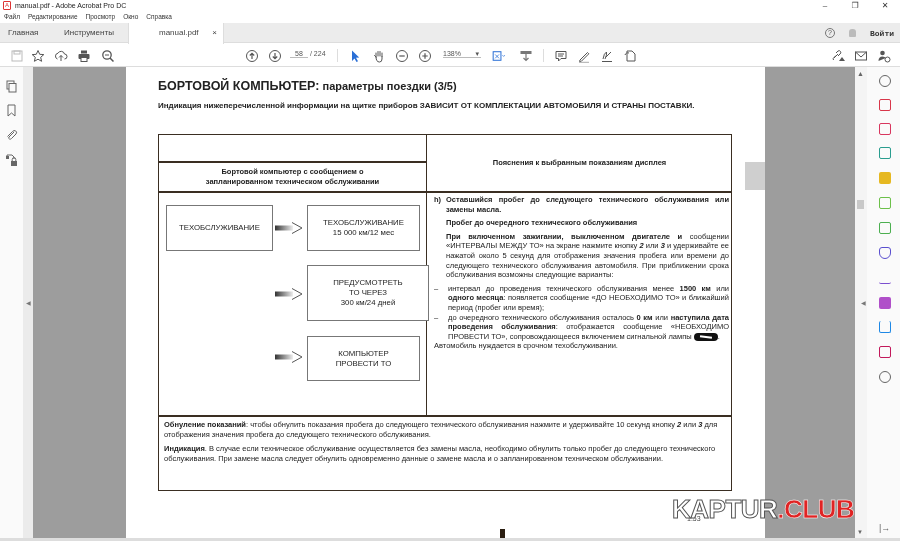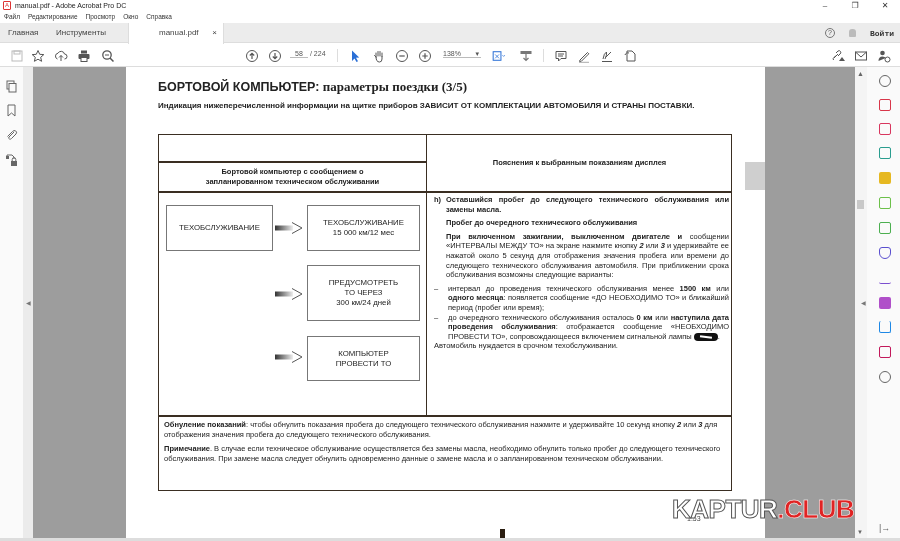--- a/index.html
+++ b/index.html
@@ -7,21 +7,21 @@
 .titlebar{position:absolute;left:0;top:0;width:900px;height:11px;background:#fff;font-size:7px;line-height:11px;}
 .titlebar .ico{position:absolute;left:3px;top:1px;width:8px;height:9px;border:1px solid #d33;border-radius:1px;color:#d33;font-size:6px;line-height:7px;text-align:center;}
 .titlebar .ttl{position:absolute;left:15px;top:0;}
 .winbtns{position:absolute;right:0;top:0;height:11px;display:flex;}
 .winbtns span{width:30px;text-align:center;font-size:8px;color:#333;}
 .menubar{position:absolute;left:0;top:11px;width:900px;height:12px;font-size:6.5px;line-height:12px;display:flex;padding-left:4px;}
 .menubar span{margin-right:8px;color:#333;}
 .tabbar{position:absolute;left:0;top:23px;width:900px;height:20px;background:#ececec;border-bottom:1px solid #ddd;}
 .tab{position:absolute;top:0;height:20px;font-size:8px;line-height:20px;color:#444;}
 .tab.home{left:8px;}
-.tab.tools{left:56px;}
+.tab.tools{left:64px;}
 .tab.doc{left:128px;width:96px;background:#fff;border-left:1px solid #ddd;border-right:1px solid #ddd;height:21px;padding-left:30px;}
 .tab.doc .x{position:absolute;right:6px;top:0;font-size:8px;color:#444;}
 .tabright{position:absolute;right:6px;top:0;height:20px;display:flex;align-items:center;gap:14px;font-size:8px;}
 .tabright .help{width:10px;height:10px;border:1px solid #777;border-radius:50%;font-size:7px;line-height:8px;text-align:center;color:#555;}
 .tabright .bell{width:7px;height:8px;background:#bbb;border-radius:3px 3px 1px 1px;}
 .tabright .login{font-weight:bold;color:#333;font-family:Liberation Mono, monospace;}
 .toolbar{position:absolute;left:0;top:44px;width:900px;height:23px;background:#fff;border-bottom:1px solid #ddd;}
 .tb{position:absolute;top:4px;width:15px;height:15px;display:flex;align-items:center;justify-content:center;color:#555;font-size:12px;}
 .tb svg{width:14px;height:14px;}
 .pagenum{position:absolute;left:290px;top:6px;font-size:7px;color:#555;}
@@ -38,21 +38,21 @@
 .scroll .up{position:absolute;left:2px;top:3px;font-size:7px;color:#666;}
 .scroll .thumb{position:absolute;left:2px;top:133px;width:7px;height:9px;background:#c8c8c8;}
 .scroll .dn{position:absolute;left:2px;top:462px;font-size:6px;color:#666;}
 .leftthumb{position:absolute;left:745px;top:162px;width:20px;height:28px;background:#cfcfcf;}
 .rightpanel{position:absolute;left:867px;top:67px;width:33px;height:474px;background:#fafafa;}
 .rightpanel .ric{position:absolute;left:12px;width:12px;height:12px;border-radius:2px;}
 .rightpanel .collapse{position:absolute;left:-6px;top:232px;font-size:6px;color:#777;}
 .rightpanel .exp{position:absolute;left:12px;top:456px;font-size:9px;color:#666;}
 
 .h1{position:absolute;left:158px;top:79px;font-size:12.5px;font-weight:bold;color:#222;}
-.h1 .sub{font-size:13px;font-family:Liberation Serif, serif;}
+.h1 .sub{font-size:11px;}
 .intro{position:absolute;left:158px;top:101px;width:575px;font-size:8px;font-weight:bold;line-height:10px;text-align:justify;}
 .table{position:absolute;left:158px;top:134px;width:574px;height:357px;border:1.5px solid #3a2e22;}
 .vline{position:absolute;left:267px;top:0;width:1px;height:281px;background:#3a2e22;}
 .hline{position:absolute;background:#3a2e22;height:1px;}
 .cell-a{position:absolute;left:0;top:0;width:267px;height:26px;font-size:7.5px;text-align:center;font-weight:bold;line-height:9.5px;padding-top:4px;}
 .cell-b{position:absolute;left:0;top:28px;width:267px;height:28px;font-size:7.5px;text-align:center;font-weight:bold;line-height:9.5px;padding-top:4px;}
 .cell-c{position:absolute;left:268px;top:0;width:305px;height:56px;font-size:7.5px;text-align:center;font-weight:bold;line-height:56px;}
 .box{position:absolute;border:1px solid #777;font-size:7.8px;text-align:center;display:flex;flex-direction:column;align-items:center;justify-content:center;line-height:10px;background:#fff;color:#222;}
 .arrow{position:absolute;width:28px;height:12px;}
 .rtext{position:absolute;left:275px;top:60px;width:295px;font-size:7.5px;line-height:9.6px;color:#222;}
@@ -307,21 +307,21 @@
       <path d="M17 0.5 L27 6 L17 11.5" fill="none" stroke="#555"></path>
   </svg>
   <div class="box" style="left:148px;top:70px;width:113px;height:46px;">
     <span>ТЕХОБСЛУЖИВАНИЕ</span>
     <span>15 000 км/12 мес</span>
   </div>
   <svg class="arrow" style="left:116px;top:153px;" viewBox="0 0 28 12">
     <rect x="0" y="3.5" width="18" height="5" fill="url(#ag)"></rect>
       <path d="M17 0.5 L27 6 L17 11.5" fill="none" stroke="#555"></path>
   </svg>
-  <div class="box" style="left:148px;top:130px;width:113px;height:56px;">
+  <div class="box" style="left:148px;top:130px;width:122px;height:56px;">
     <span>ПРЕДУСМОТРЕТЬ</span>
     <span>ТО ЧЕРЕЗ</span>
     <span>300 км/24 дней</span>
   </div>
   <svg class="arrow" style="left:116px;top:216px;" viewBox="0 0 28 12">
     <rect x="0" y="3.5" width="18" height="5" fill="url(#ag)"></rect>
       <path d="M17 0.5 L27 6 L17 11.5" fill="none" stroke="#555"></path>
   </svg>
   <div class="box" style="left:148px;top:201px;width:113px;height:45px;">
     <span>КОМПЬЮТЕР</span>
@@ -341,21 +341,21 @@
       </div>
     <div class="li">
         <span class="d">–</span>
         <span style="text-align:justify;"><span>до очередного технического обслуживания осталось </span><b>0 км</b><span> или </span><b>наступила дата проведения обслуживания</b><span>: отображается сообщение «НЕОБХОДИМО ПРОВЕСТИ ТО», сопровождающееся включением сигнальной лампы </span><span class="lamp"></span>.</span>
       </div>
     <p>Автомобиль нуждается в срочном техобслуживании.</p>
   </div>
 
   <div class="bottomtext">
     <p><b>Обнуление показаний</b><span>: чтобы обнулить показания пробега до следующего технического обслуживания нажмите и удерживайте 10 секунд кнопку </span><b><i>2</i></b><span> или </span><b><i>3</i></b><span>  для отображения значения пробега до следующего технического обслуживания.</span></p>
-    <p><b>Примечание</b><span>. В случае если техническое обслуживание осуществляется без замены масла, необходимо обнулить только пробег до следующего технического обслуживания. При замене масла следует обнулить одновременно данные о замене масла и о запланированном техническом обслуживании.</span></p>
+    <p><b>Индикация</b><span>. В случае если техническое обслуживание осуществляется без замены масла, необходимо обнулить только пробег до следующего технического обслуживания. При замене масла следует обнулить одновременно данные о замене масла и о запланированном техническом обслуживании.</span></p>
   </div>
 </div>
 
 <div class="pagefoot">1.53</div>
 <div class="cursor"></div>
 
 <div class="wm"><span class="k">KAPTUR</span><span class="c">.CLUB</span></div>
 
 <div class="scroll">
   <span class="up">▲</span>

